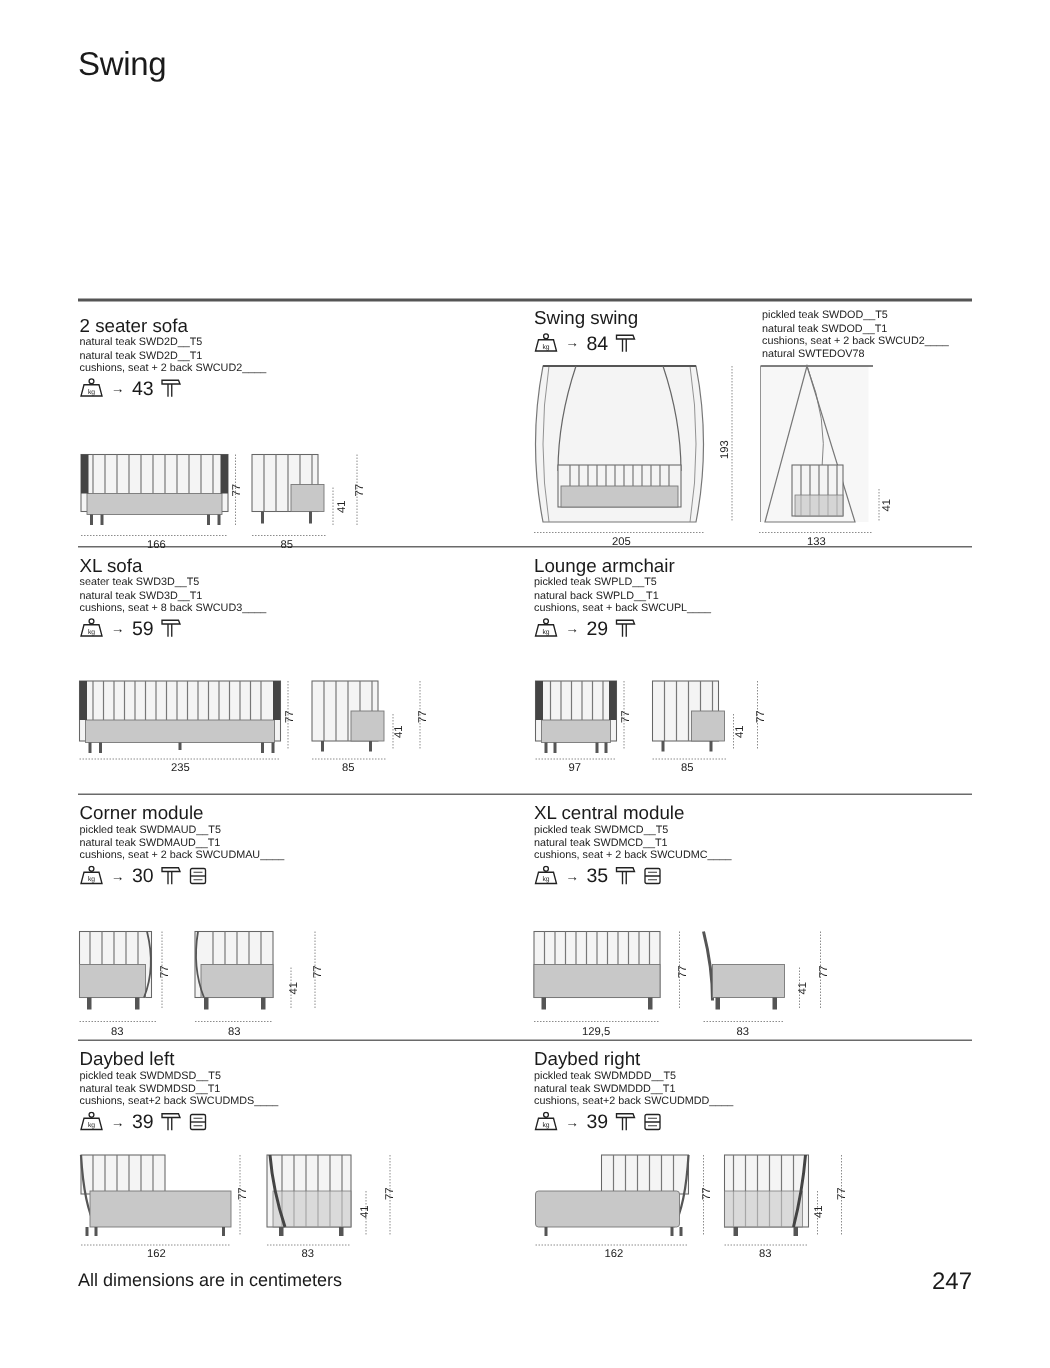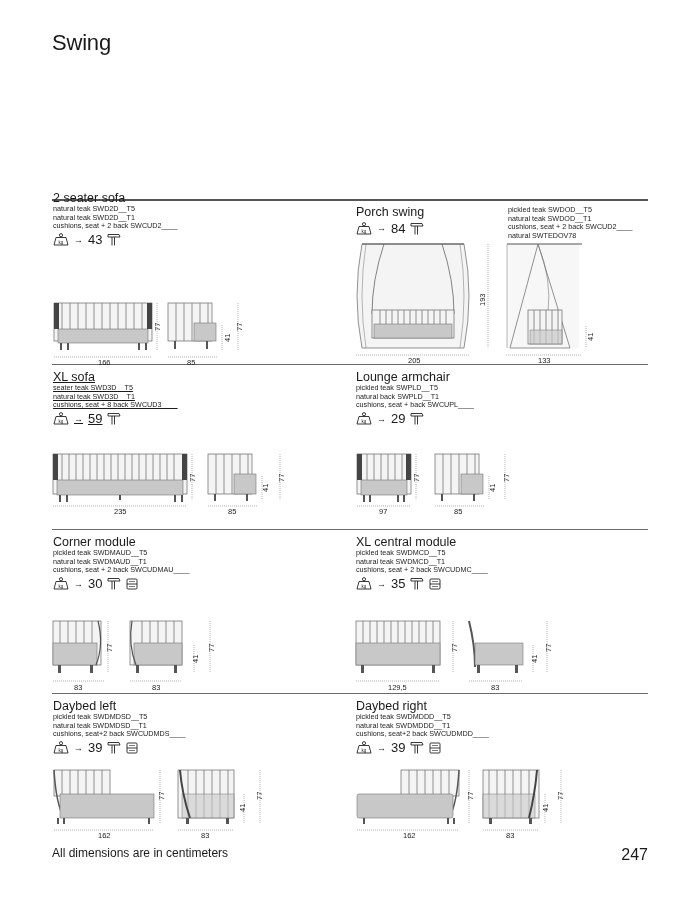--- a/index.html
+++ b/index.html
@@ -22,21 +22,21 @@
 </head>
 <body>
 
 <div class="page-title">Swing</div>
 
 <div class="rule thick" style="left:52px; top:199px; width:596px;"></div>
 <div class="rule" style="left:52px; top:364px; width:596px;"></div>
 <div class="rule" style="left:52px; top:529px; width:596px;"></div>
 <div class="rule" style="left:52px; top:693px; width:596px;"></div>
 
-<div class="block" style="left:53px; top:191px;">
+<div class="block" style="left:53px; top:210px;">
   <div class="pname">2 seater sofa</div>
   <div class="spec">natural teak SWD2D__T5</div>
   <div class="spec">natural teak SWD2D__T1</div>
   <div class="spec">cushions, seat + 2 back SWCUD2____</div>
   <div class="meta">
     <svg class="icon" width="16" height="13" viewBox="0 0 16 13">
         <circle cx="8" cy="2.2" r="1.6" fill="none" stroke="#222" stroke-width="0.9"></circle>
         <path d="M3 4.5 H13 L15 12 H1 Z" fill="none" stroke="#222" stroke-width="0.9"></path>
         <text x="8" y="10.5" font-size="4.5" text-anchor="middle" font-family="Liberation Sans, sans-serif" fill="#222">kg</text>
       </svg>
@@ -90,21 +90,21 @@
     <rect x="156" y="46" width="2" height="8" fill="#555"></rect>
   <line x1="118" y1="62" x2="168" y2="62" stroke="#666" stroke-width="0.5" stroke-dasharray="1,1"></line>
   <text class="dim" x="137" y="70">85</text>
   <line x1="172" y1="30" x2="172" y2="55" stroke="#666" stroke-width="0.5" stroke-dasharray="1,1"></line>
   <text class="dim" x="180" y="47" transform="rotate(-90 180 47)">41</text>
   <line x1="188" y1="8" x2="188" y2="55" stroke="#666" stroke-width="0.5" stroke-dasharray="1,1"></line>
   <text class="dim" x="192" y="36" transform="rotate(-90 192 36)">77</text>
 </svg>
 
 <div class="block" style="left:356px; top:205px;">
-  <div class="pname">Porch swing</div>
+  <div class="pname">Swing swing</div>
   <div class="meta">
     <svg class="icon" width="16" height="13" viewBox="0 0 16 13">
         <circle cx="8" cy="2.2" r="1.6" fill="none" stroke="#222" stroke-width="0.9"></circle>
         <path d="M3 4.5 H13 L15 12 H1 Z" fill="none" stroke="#222" stroke-width="0.9"></path>
         <text x="8" y="10.5" font-size="4.5" text-anchor="middle" font-family="Liberation Sans, sans-serif" fill="#222">kg</text>
       </svg>
     <span class="arrow">→</span>
     <span class="w">84</span>
     <svg class="icon" width="14" height="13" viewBox="0 0 14 13">
         <path d="M1 1.5 H12 L13 4 H1 Z" fill="none" stroke="#222" stroke-width="0.9"></path>
@@ -161,21 +161,21 @@
       <line x1="200" y1="70" x2="200" y2="104"></line>
       <line x1="206" y1="70" x2="206" y2="104"></line>
     </g>
   <rect x="178" y="90" width="32" height="14" fill="#c8c8c8" fill-opacity="0.7" stroke="#777" stroke-width="0.5"></rect>
   <line x1="154" y1="115" x2="230" y2="115" stroke="#666" stroke-width="0.5" stroke-dasharray="1,1"></line>
   <text class="dim" x="186" y="123">133</text>
   <line x1="234" y1="86" x2="234" y2="108" stroke="#666" stroke-width="0.5" stroke-dasharray="1,1"></line>
   <text class="dim" x="241" y="101" transform="rotate(-90 241 101)">41</text>
 </svg>
 
-<div class="block" style="left:53px; top:370px;text-decoration:underline;">
+<div class="block" style="left:53px; top:370px;">
   <div class="pname">XL sofa</div>
   <div class="spec">seater teak SWD3D__T5</div>
   <div class="spec">natural teak SWD3D__T1</div>
   <div class="spec">cushions, seat + 8 back SWCUD3____</div>
   <div class="meta">
     <svg class="icon" width="16" height="13" viewBox="0 0 16 13">
         <circle cx="8" cy="2.2" r="1.6" fill="none" stroke="#222" stroke-width="0.9"></circle>
         <path d="M3 4.5 H13 L15 12 H1 Z" fill="none" stroke="#222" stroke-width="0.9"></path>
         <text x="8" y="10.5" font-size="4.5" text-anchor="middle" font-family="Liberation Sans, sans-serif" fill="#222">kg</text>
       </svg>

